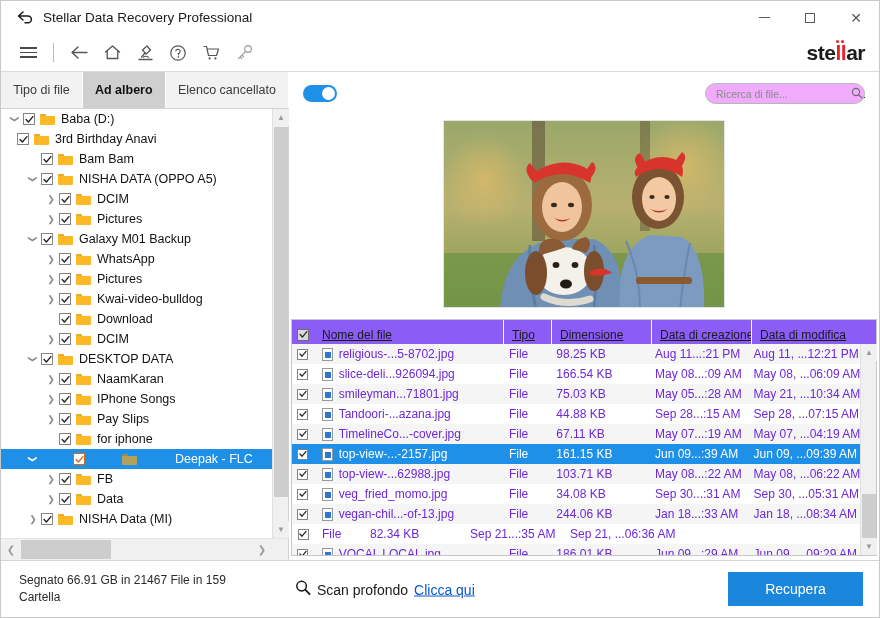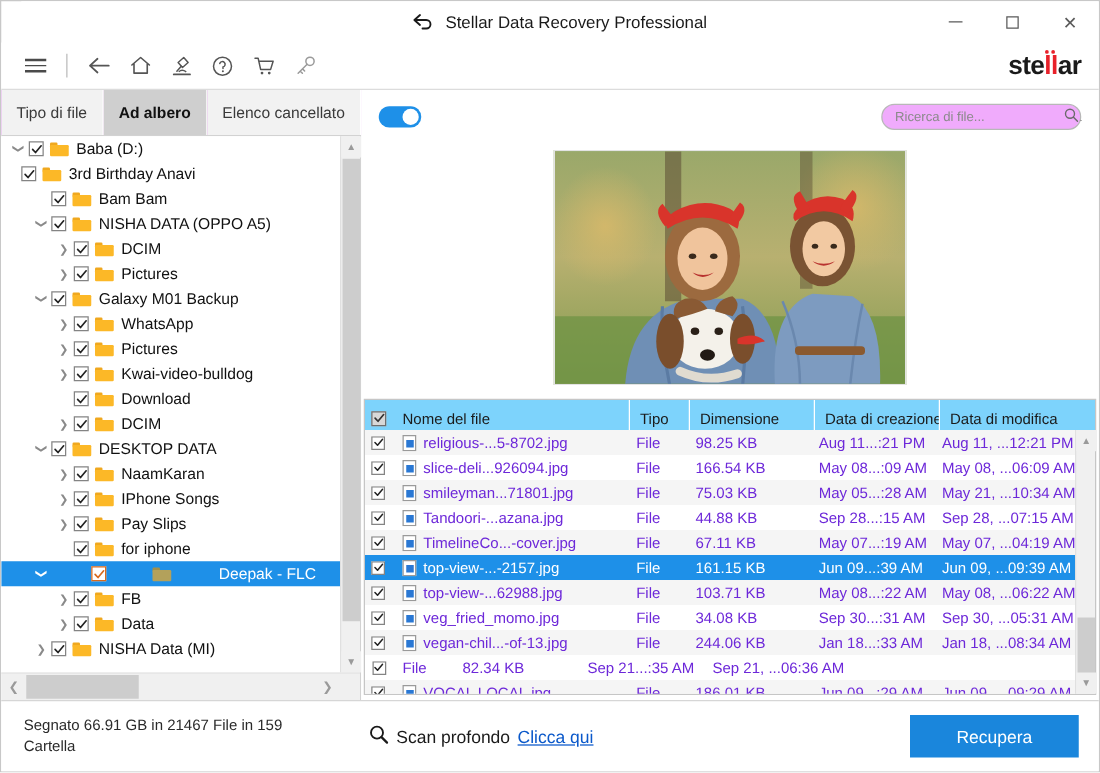--- a/index.html
+++ b/index.html
@@ -12,21 +12,21 @@
   #app {
     position: relative;
     width: 880px; height: 618px;
     border: 1px solid #c8c8c8;
     background: #ffffff;
   }
 
   
   .titlebar {
     position: absolute; top: 0; left: 16px; right: 0; height: 33px;
-    display: flex; align-items: center; justify-content: center;
+    display: flex; align-items: center; justify-content: flex-start;
     background: #ffffff;
   }
   .title-group { display: flex; align-items: center; gap: 9px; }
   .title-back-icon { width: 17px; height: 15px; color: #1a1a1a; }
   .title-text { font-size: 13.5px; color: #1a1a1a; }
   .wincontrols {
     position: absolute; right: 0; top: 0; height: 33px;
     display: flex; align-items: stretch;
   }
   .winbtn {
@@ -194,22 +194,22 @@
     width: 282px; height: 188px; position: relative; overflow: hidden;
     background: #86a05a; border: 1px solid #e3e3e3;
   }
 
   
   .filearea {
     position: absolute; top: 247px; left: 2px; right: 2px; bottom: 4px;
     border: 1px solid #c6c6c6; background: #ffffff;
   }
   .thead {
-    display: flex; height: 29px; background: #7dd3fc;
-    font-size: 12px; color: #1a1a1a; align-items: stretch;
+    display: flex; height: 29px; background: #8b5cf6;
+    font-size: 12px; color: #1a1a1a; align-items: stretch; text-decoration: underline;
   }
   .th {
     display: flex; align-items: center; padding-left: 8px;
     border-right: 1px solid #ffffff; overflow: hidden; white-space: nowrap;
   }
   .th.chkcol {
     width: 22px; padding-left: 0; justify-content: center;
     border-right: none;
   }
   .th-chk {

